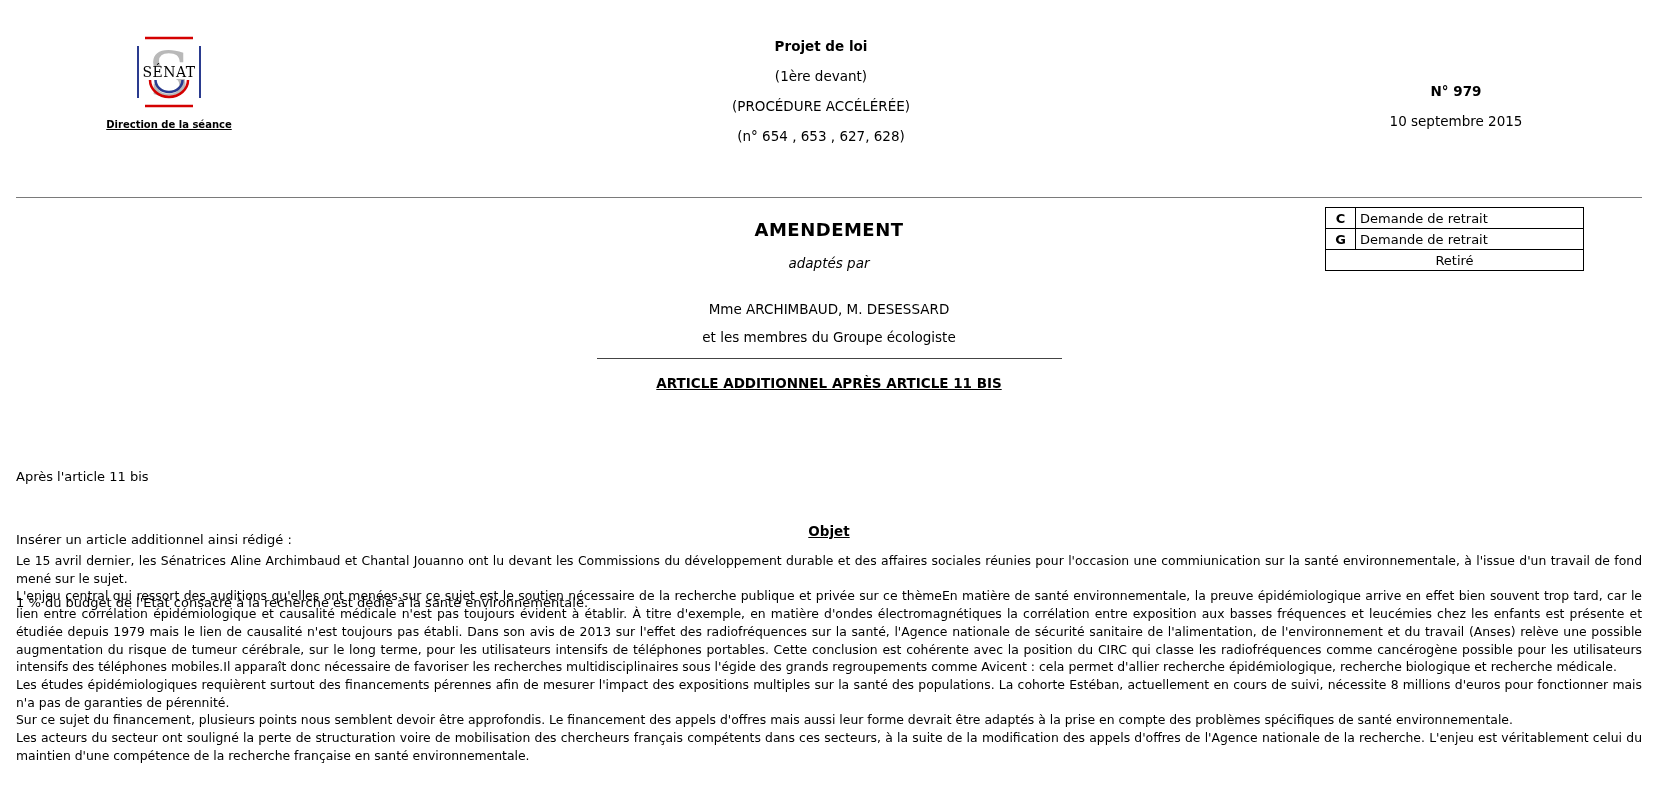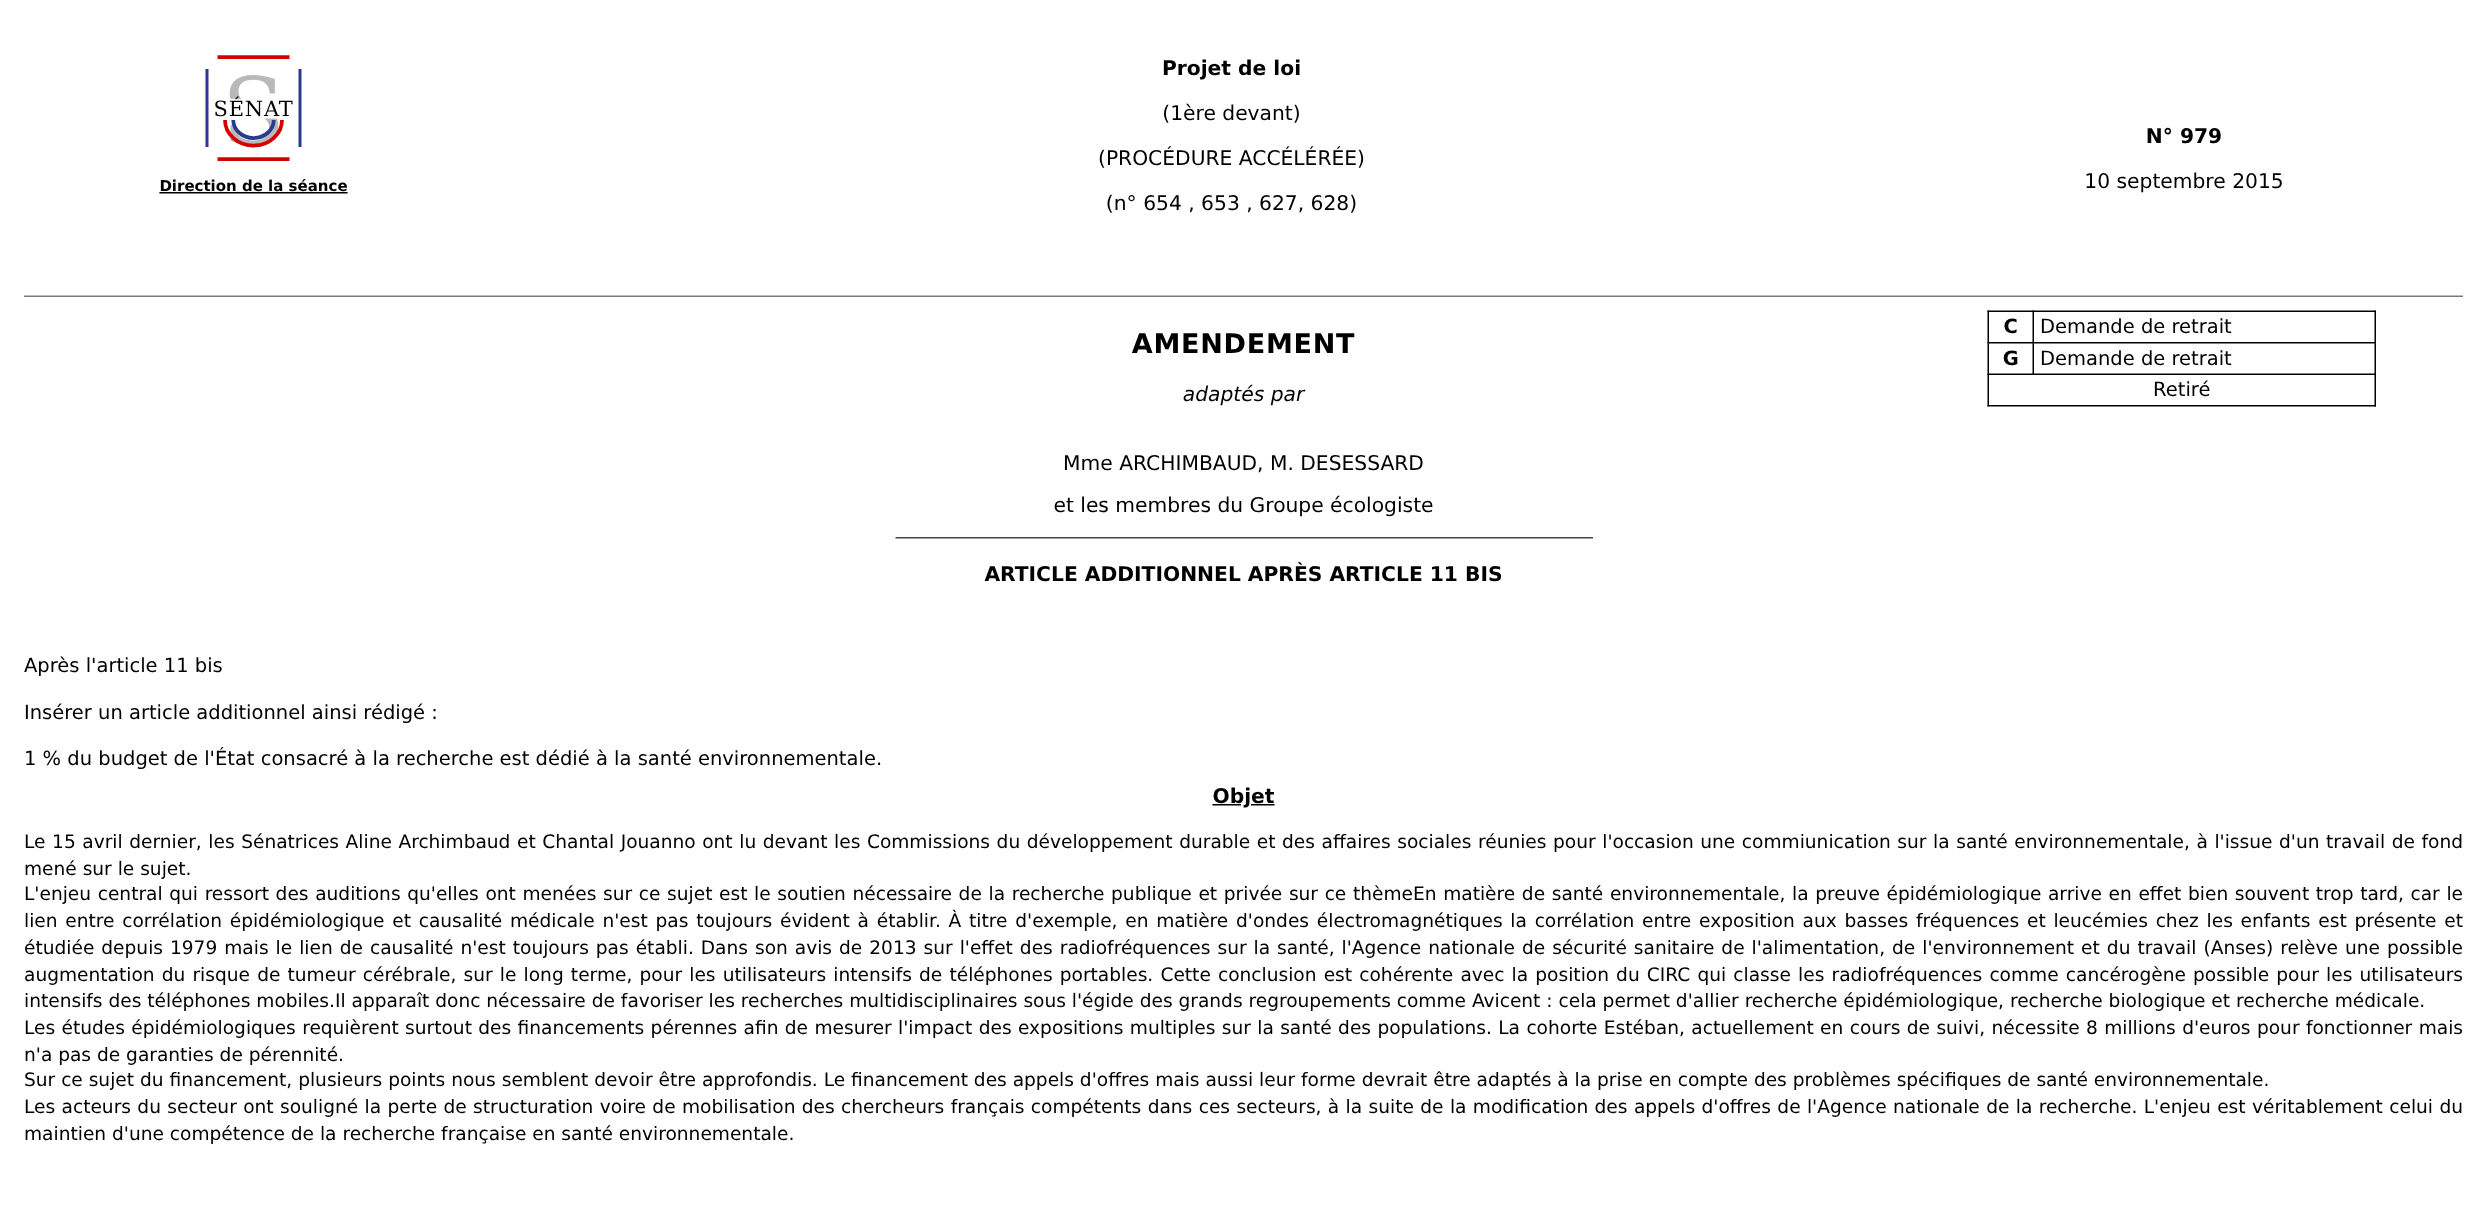--- a/index.html
+++ b/index.html
@@ -31,32 +31,32 @@
   .amend-title { top:219px; left:0; right:0; text-align:center;
                  font-size:18px; font-weight:bold; letter-spacing:0.5px; }
   .presented   { top:255px; left:0; right:0; text-align:center;
                  font-style:italic; font-size:13.5px; }
   .authors     { top:301px; left:0; right:0; text-align:center; font-size:13.5px; }
   .authors-group { top:329px; left:0; right:0; text-align:center; font-size:13.5px; }
 
   .mid-divider { top:358px; left:597px; width:465px; border-top:1px solid #444; }
 
   .article-heading { top:375px; left:0; right:0; text-align:center;
-                     font-size:13.5px; font-weight:bold; }
+                     font-size:13.5px; font-weight:bold; text-decoration:underline; }
 
   
   .status-table { left:1325px; top:207px; border-collapse:collapse; font-size:13px; }
   .status-table td { border:1px solid #000; height:21px; padding:0 4px; }
   .status-table td.code  { width:30px; text-align:center; font-weight:bold; }
   .status-table td.status{ width:228px; text-align:left; }
   .status-table td.final { text-align:center; }
 
   
   .dispositif { left:16px; top:429px; font-size:13px; }
-  .dispositif div { line-height:31px; }
+  .dispositif div { line-height:31px;margin-top:32px; }
 
   .objet-heading { top:523px; left:0; right:0; text-align:center;
                    font-size:13.5px; font-weight:bold; text-decoration:underline; }
 
   .objet-text { left:16px; top:552px; width:1626px; font-size:12.4px;
                 line-height:17.7px; text-align:justify; }
 </style>
 </head>
 <body>
 

